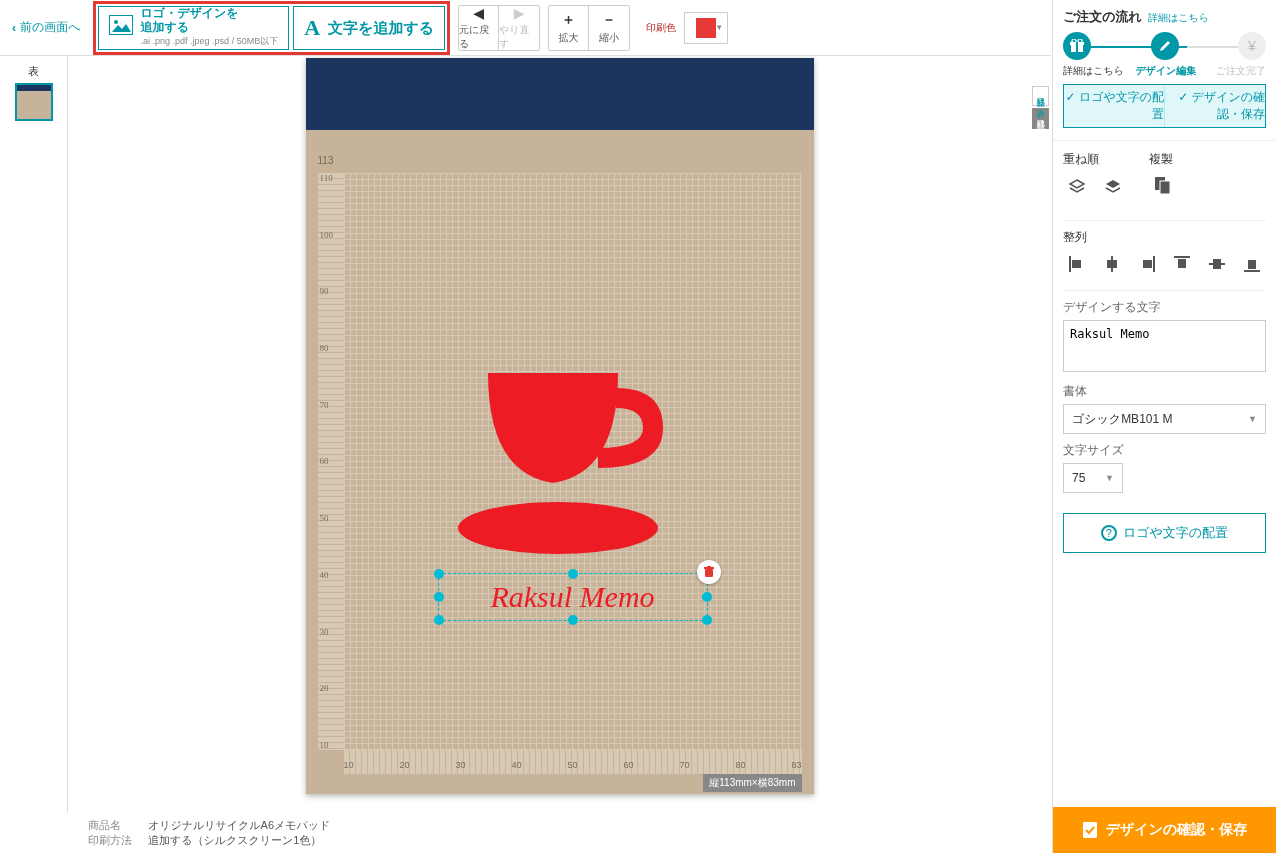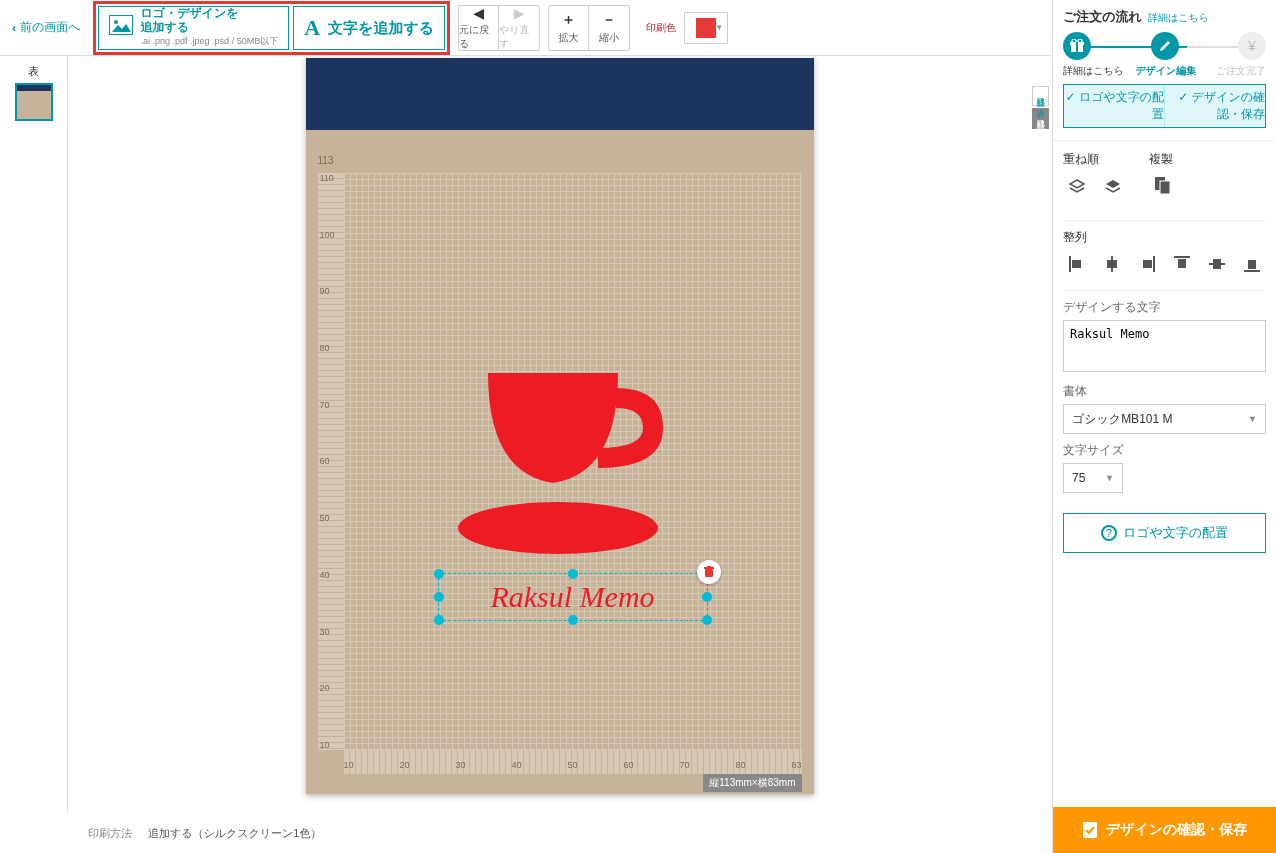--- a/index.html
+++ b/index.html
@@ -39,21 +39,21 @@
 .thumb { width:38px; height:38px; border:2px solid #0097a7; background:#c7b29a; position:relative;}
 .thumb::before { content:""; position:absolute; top:0; left:0; right:0; height:6px; background:#1c355e;}
 
 
 .canvas-wrap { position:absolute; top:56px; left:68px; right:225px; bottom:40px; background:#fff; overflow:hidden; display:flex; justify-content:center; padding-top:2px;}
 .product { width:508px; height:736px; background:#c7b29a; position:relative; box-shadow:0 2px 6px rgba(0,0,0,0.3);}
 .product .band { position:absolute; top:0; left:0; right:0; height:72px; background:#1c355e;}
 .grid-area { position:absolute; top:115px; left:12px; right:12px; bottom:20px; }
 .ruler-v { position:absolute; left:0; top:0; bottom:24px; width:26px; background:repeating-linear-gradient(to bottom, #d8c9b4 0, #d8c9b4 5px, #c7b29a 5px, #c7b29a 6px); }
 .ruler-hint-v { position:absolute; left:0px; top:-18px; font-size:10px; color:#7a6b57;}
-.ruler-v .ticks { position:absolute; left:2px; top:0; bottom:0; width:100%; display:flex; flex-direction:column; justify-content:space-between; font-size:9px; color:#7a6b57;}
+.ruler-v .ticks { position:absolute; left:2px; top:0; bottom:0; width:100%; display:flex; flex-direction:column; justify-content:space-between; font-size:9px; color:#7a6b57;font-family:Liberation Serif, serif;}
 .ruler-h { position:absolute; left:26px; right:0; bottom:0; height:24px; background:repeating-linear-gradient(to right, #d8c9b4 0, #d8c9b4 5px, #c7b29a 5px, #c7b29a 6px);}
 .ruler-h .ticks { position:absolute; top:10px; left:0; right:0; display:flex; justify-content:space-between; font-size:9px; color:#7a6b57;}
 .grid-inner { position:absolute; left:26px; top:0; right:0; bottom:24px; background-image: linear-gradient(#d8c9b4 1px, transparent 1px), linear-gradient(90deg, #d8c9b4 1px, transparent 1px); background-size: 6px 6px; }
 .size-badge { position:absolute; right:0; bottom:-18px; background:#888; color:#fff; font-size:10px; padding:2px 6px;}
 
 .cup { position:absolute; left:140px; top:200px; width:220px; height:190px; }
 .cup svg { width:100%; height:100%; overflow:visible;}
 .cup path, .cup ellipse, .cup rect { fill:#ed1c24;}
 
 .text-obj { position:absolute; left:120px; top:400px; width:270px; height:48px; border:1px dashed #00bcd4; display:flex; align-items:center; justify-content:center;}
@@ -383,16 +383,20 @@
     <svg width="16" height="18" viewBox="0 0 16 18">
         <rect x="1" y="1" width="14" height="16" rx="1" fill="#fff"></rect>
         <path d="M4 9 L7 12 L12 6" fill="none" stroke="#ff9800" stroke-width="2"></path>
       </svg>
     <span>デザインの確認・保存</span>
   </div>
 </div>
 
 <div class="bottom-info">
   <div class="row">
+      <span class="k">商品名</span>
+      <span>オリジナルリサイクルA6メモパッド</span>
+    </div>
+  <div class="row">
       <span class="k">印刷方法</span>
       <span>追加する（シルクスクリーン1色）</span>
     </div>
 </div>
 
 </body></html>

